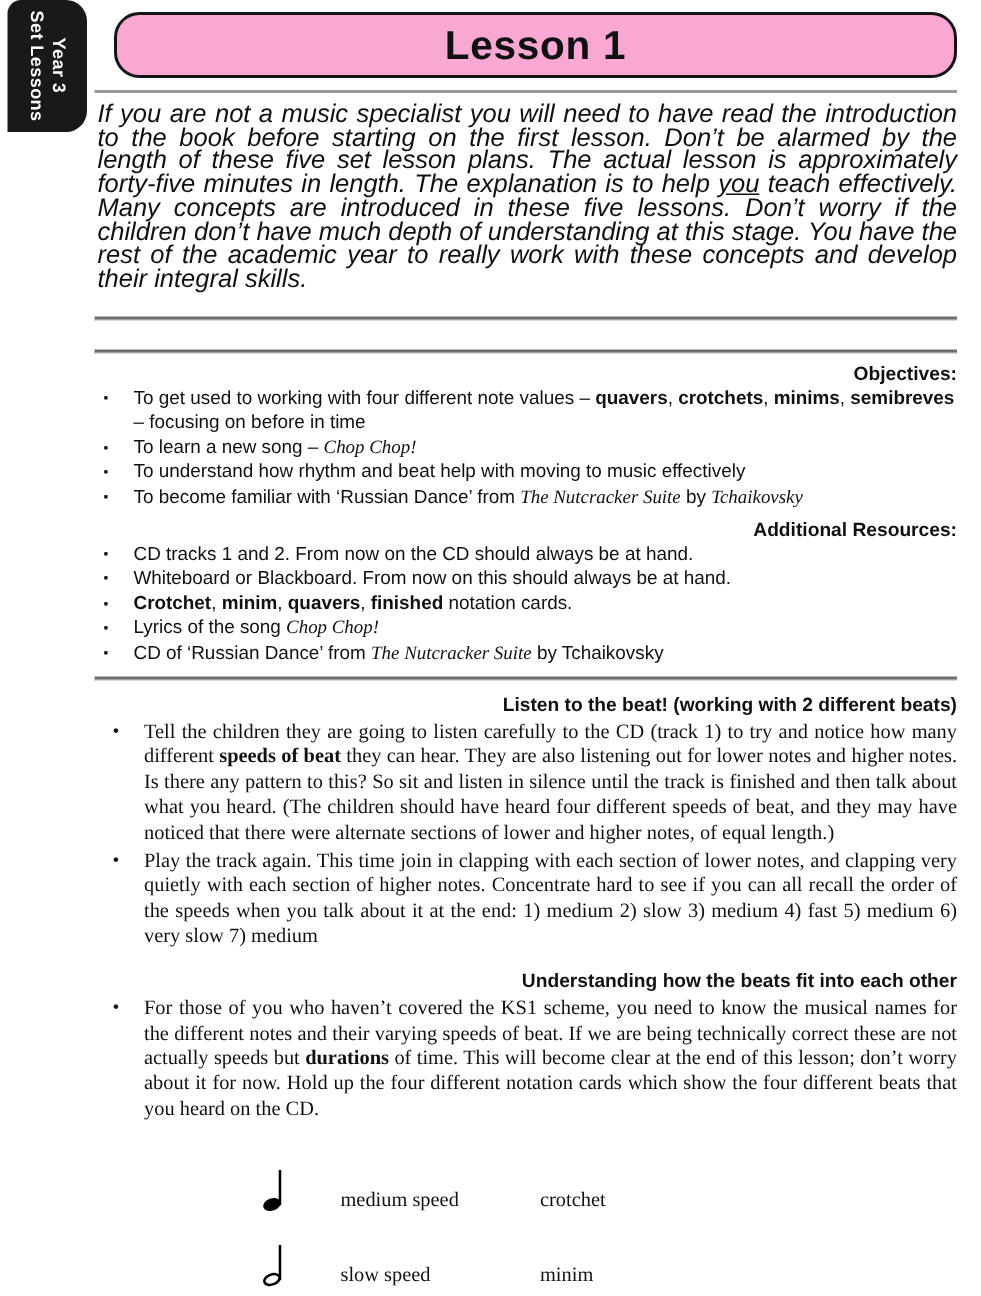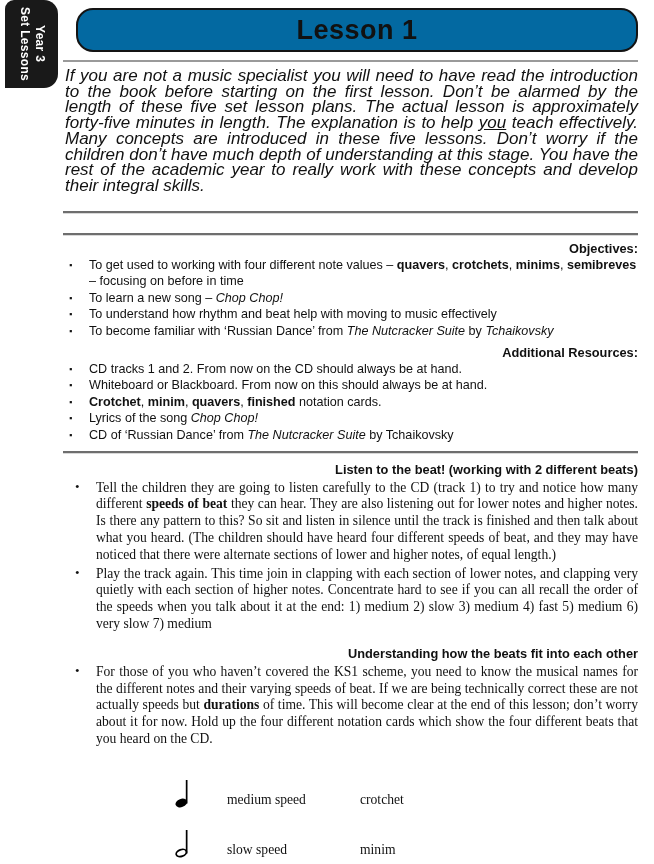--- a/index.html
+++ b/index.html
@@ -10,21 +10,21 @@
   .year-tab{
     position:absolute;left:5px;top:0;width:53px;height:88px;
     background:#191919;color:#fff;border-radius:9px 14px 14px 0;
     display:flex;align-items:center;justify-content:center;
     writing-mode:vertical-rl;
     font-weight:bold;font-size:12px;line-height:1.25;text-align:center;
     letter-spacing:.3px;
   }
   .page{padding:0 16px 0 63px;}
   .title-box{
-    margin:8px 0 0 13px;height:40px;background:#0369a1;
+    margin:8px 0 0 13px;height:40px;background:#f9a8d4;
     border:2.5px solid #141414;border-radius:17px;
     display:flex;align-items:center;justify-content:center;
   }
   .title-box h1{margin:0;font-size:27px;letter-spacing:.5px;}
   .rule{height:2px;background:#9a9a9a;margin-top:8px;}
   .divider{height:2px;background:#6e6e6e;border-bottom:1px solid #d8d8d8;}
   .intro{
     margin-top:6px;font-style:italic;font-size:17px;line-height:15.7px;
     text-align:justify;padding:0 0 0 2px;
   }
@@ -43,21 +43,21 @@
     font-family:"Liberation Serif",serif;font-size:13.6px;line-height:16.8px;
     text-align:justify;margin-top:2px;
   }
   .serif-list .marker{position:absolute;left:10px;top:-1px;font-size:13px;}
   .note-table{margin:10px 0 0 112px;}
   .note-row{display:flex;align-items:flex-end;height:50px;}
   .note-icon{width:52px;display:flex;align-items:center;}
   .note-speed{width:133px;font-family:"Liberation Serif",serif;font-size:13.6px;}
   .note-name{font-family:"Liberation Serif",serif;font-size:13.6px;}
   .note-annot{font-family:Liberation Sans, sans-serif;font-size:13.6px;margin-left:16px;}
-  .b{font-weight:bold;} .i{font-style:italic;}
+  .b{font-weight:bold;} .i{font-style:italic;font-family:Liberation Serif, serif;}
   svg{display:block;}
 </style>
 </head>
 <body>
 
 <div class="year-tab">
   <div>
     <div>Year 3</div>
     <div>Set Lessons</div>
   </div>

